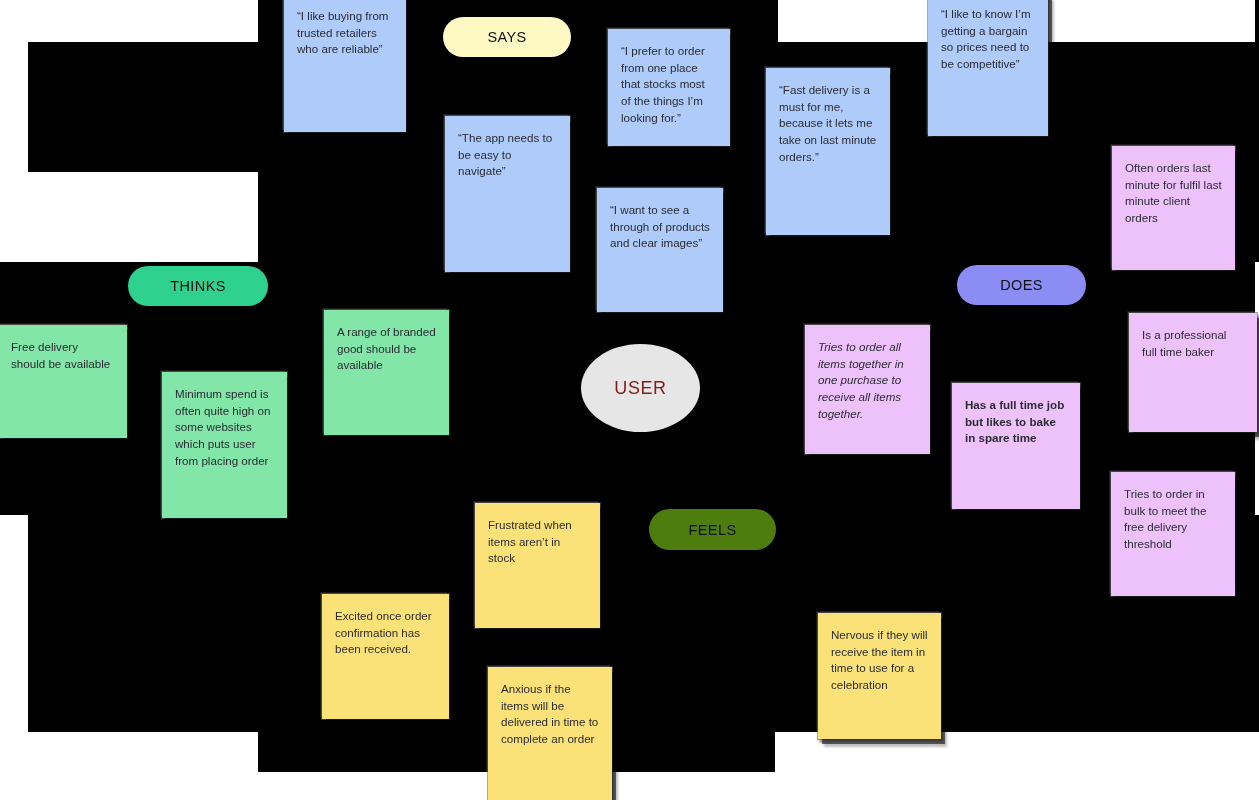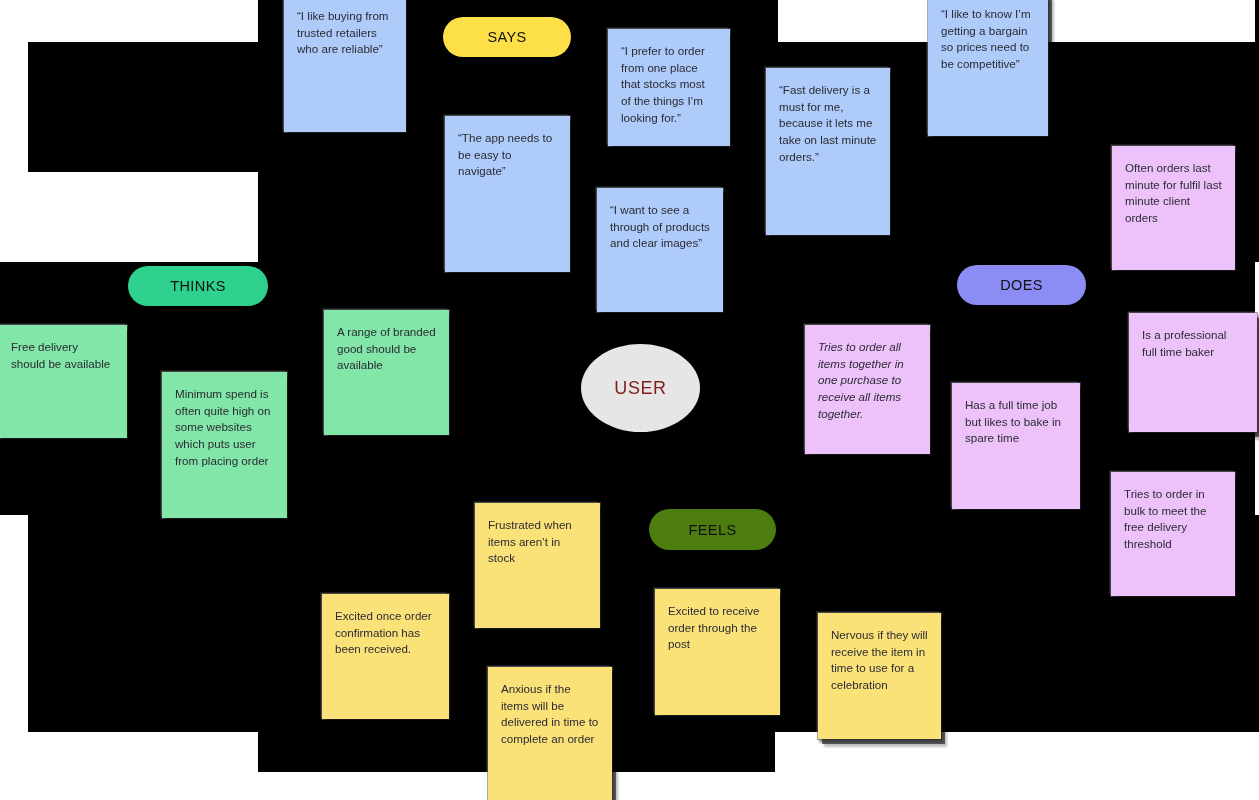--- a/index.html
+++ b/index.html
@@ -75,21 +75,21 @@
 <div id="board">
 
   <div class="bg-rect" style="left:258px; top:0px;   width:520px;  height:42px;"></div>
   <div class="bg-rect" style="left:28px;  top:42px;  width:1231px; height:130px;"></div>
   <div class="bg-rect" style="left:258px; top:172px; width:1001px; height:90px;"></div>
   <div class="bg-rect" style="left:0px;   top:262px; width:1255px; height:253px;"></div>
   <div class="bg-rect" style="left:28px;  top:515px; width:1231px; height:217px;"></div>
   <div class="bg-rect" style="left:258px; top:732px; width:517px;  height:40px;"></div>
   <div class="bg-rect" style="left:1255px; top:0px; width:4px; height:262px;"></div>
 
-  <div class="pill" style="left:443px; top:17px; width:128px; height:40px; background:#fde047;">
+  <div class="pill" style="left:443px; top:17px; width:128px; height:40px; background:#fef9c3;">
     <span>SAYS</span>
   </div>
 
   <div class="pill" style="left:128px; top:266px; width:140px; height:40px; background:#2fd18e;">
     <span>THINKS</span>
   </div>
 
   <div class="pill" style="left:957px; top:265px; width:129px; height:40px; background:#8c8cf5;">
     <span>DOES</span>
   </div>
@@ -143,41 +143,38 @@
   </div>
 
   <div class="note note-does" style="left:1129px; top:313px; width:128px; height:119px;">
     <span>Is a professional full time baker</span>
   </div>
 
   <div class="note note-does" style="left:805px; top:325px; width:125px; height:129px;font-style:italic;">
     <span>Tries to order all items together in one purchase to receive all items together.</span>
   </div>
 
-  <div class="note note-does" style="left:952px; top:383px; width:128px; height:126px;">
+  <div class="note note-does" style="left:952px; top:383px; width:128px; height:126px;font-weight:bold;">
     <span>Has a full time job but likes to bake in spare time</span>
   </div>
 
   <div class="note note-does" style="left:1111px; top:472px; width:124px; height:124px;">
     <span>Tries to order in bulk to meet the free delivery threshold</span>
   </div>
 
   <div class="note note-feels" style="left:475px; top:503px; width:125px; height:125px;">
     <span>Frustrated when items aren’t in stock</span>
   </div>
 
   <div class="note note-feels" style="left:322px; top:594px; width:127px; height:125px;">
     <span>Excited once order confirmation has been received.</span>
   </div>
 
   <div class="note note-feels" style="left:488px; top:667px; width:124px; height:134px;">
     <span>Anxious if the items will be delivered in time to complete an order</span>
   </div>
 
-  <div class="note note-feels" style="left:655px; top:589px; width:125px; height:126px;">
-    <span>Excited to receive order through the post</span>
-  </div>
 
   <div class="note note-feels" style="left:818px; top:613px; width:123px; height:126px;">
     <span>Nervous if they will receive the item in time to use for a celebration</span>
   </div>
 
 </div>
 
 </body></html>

